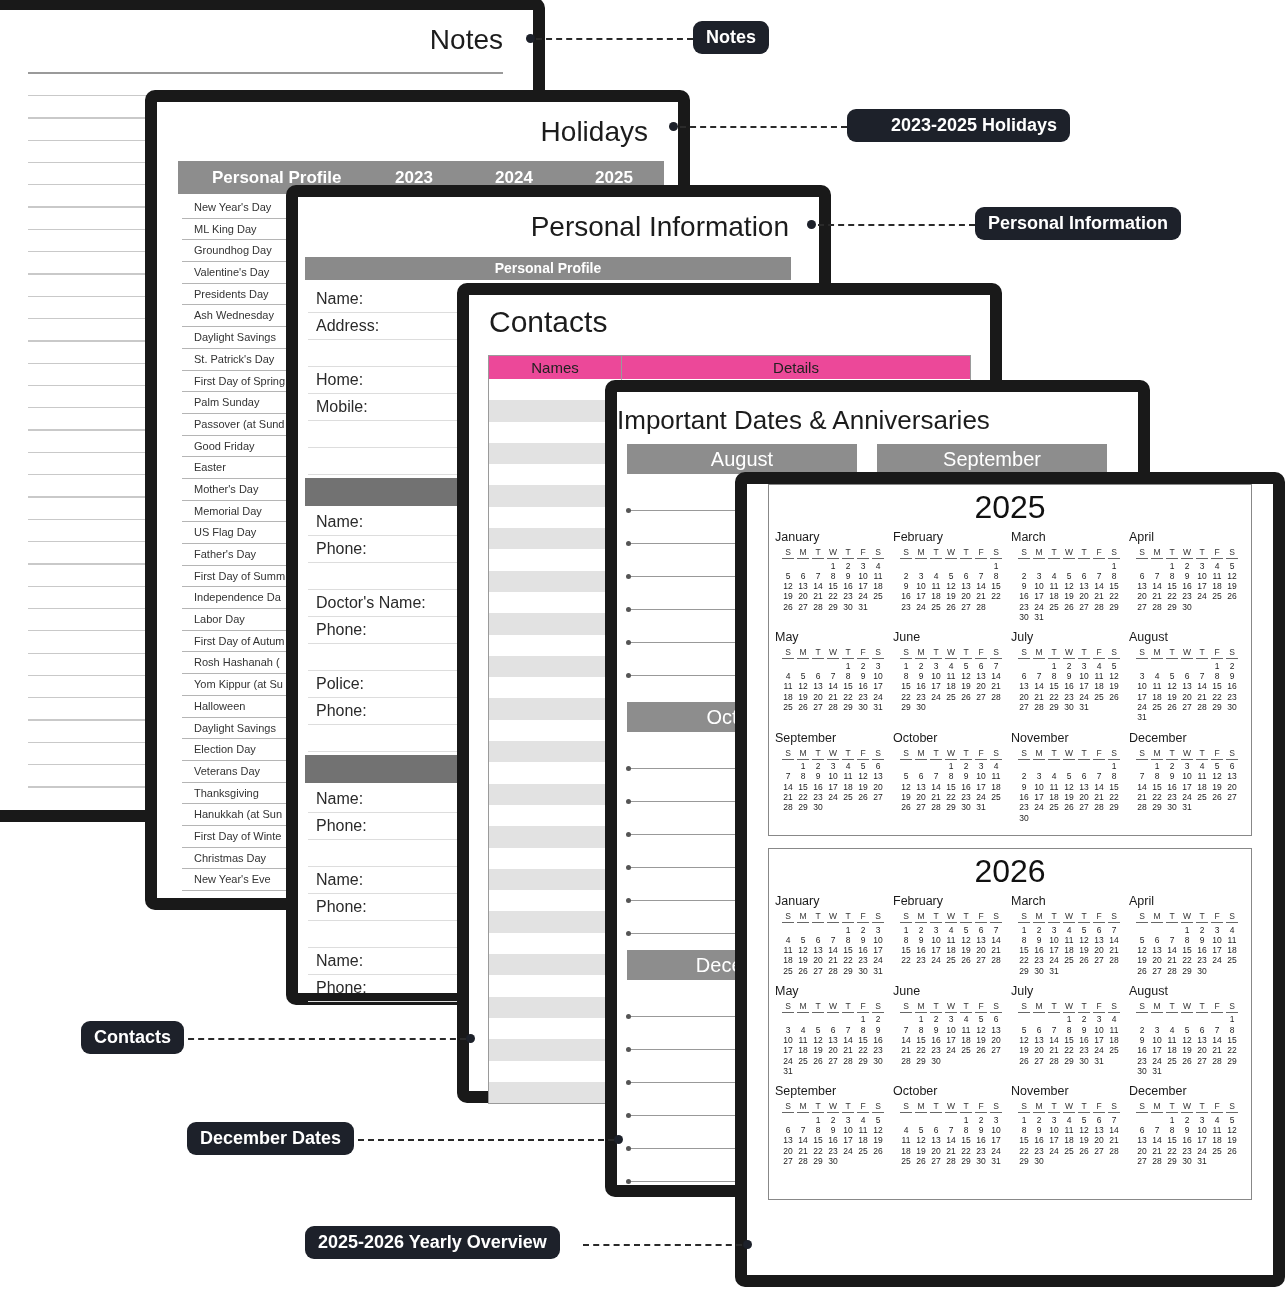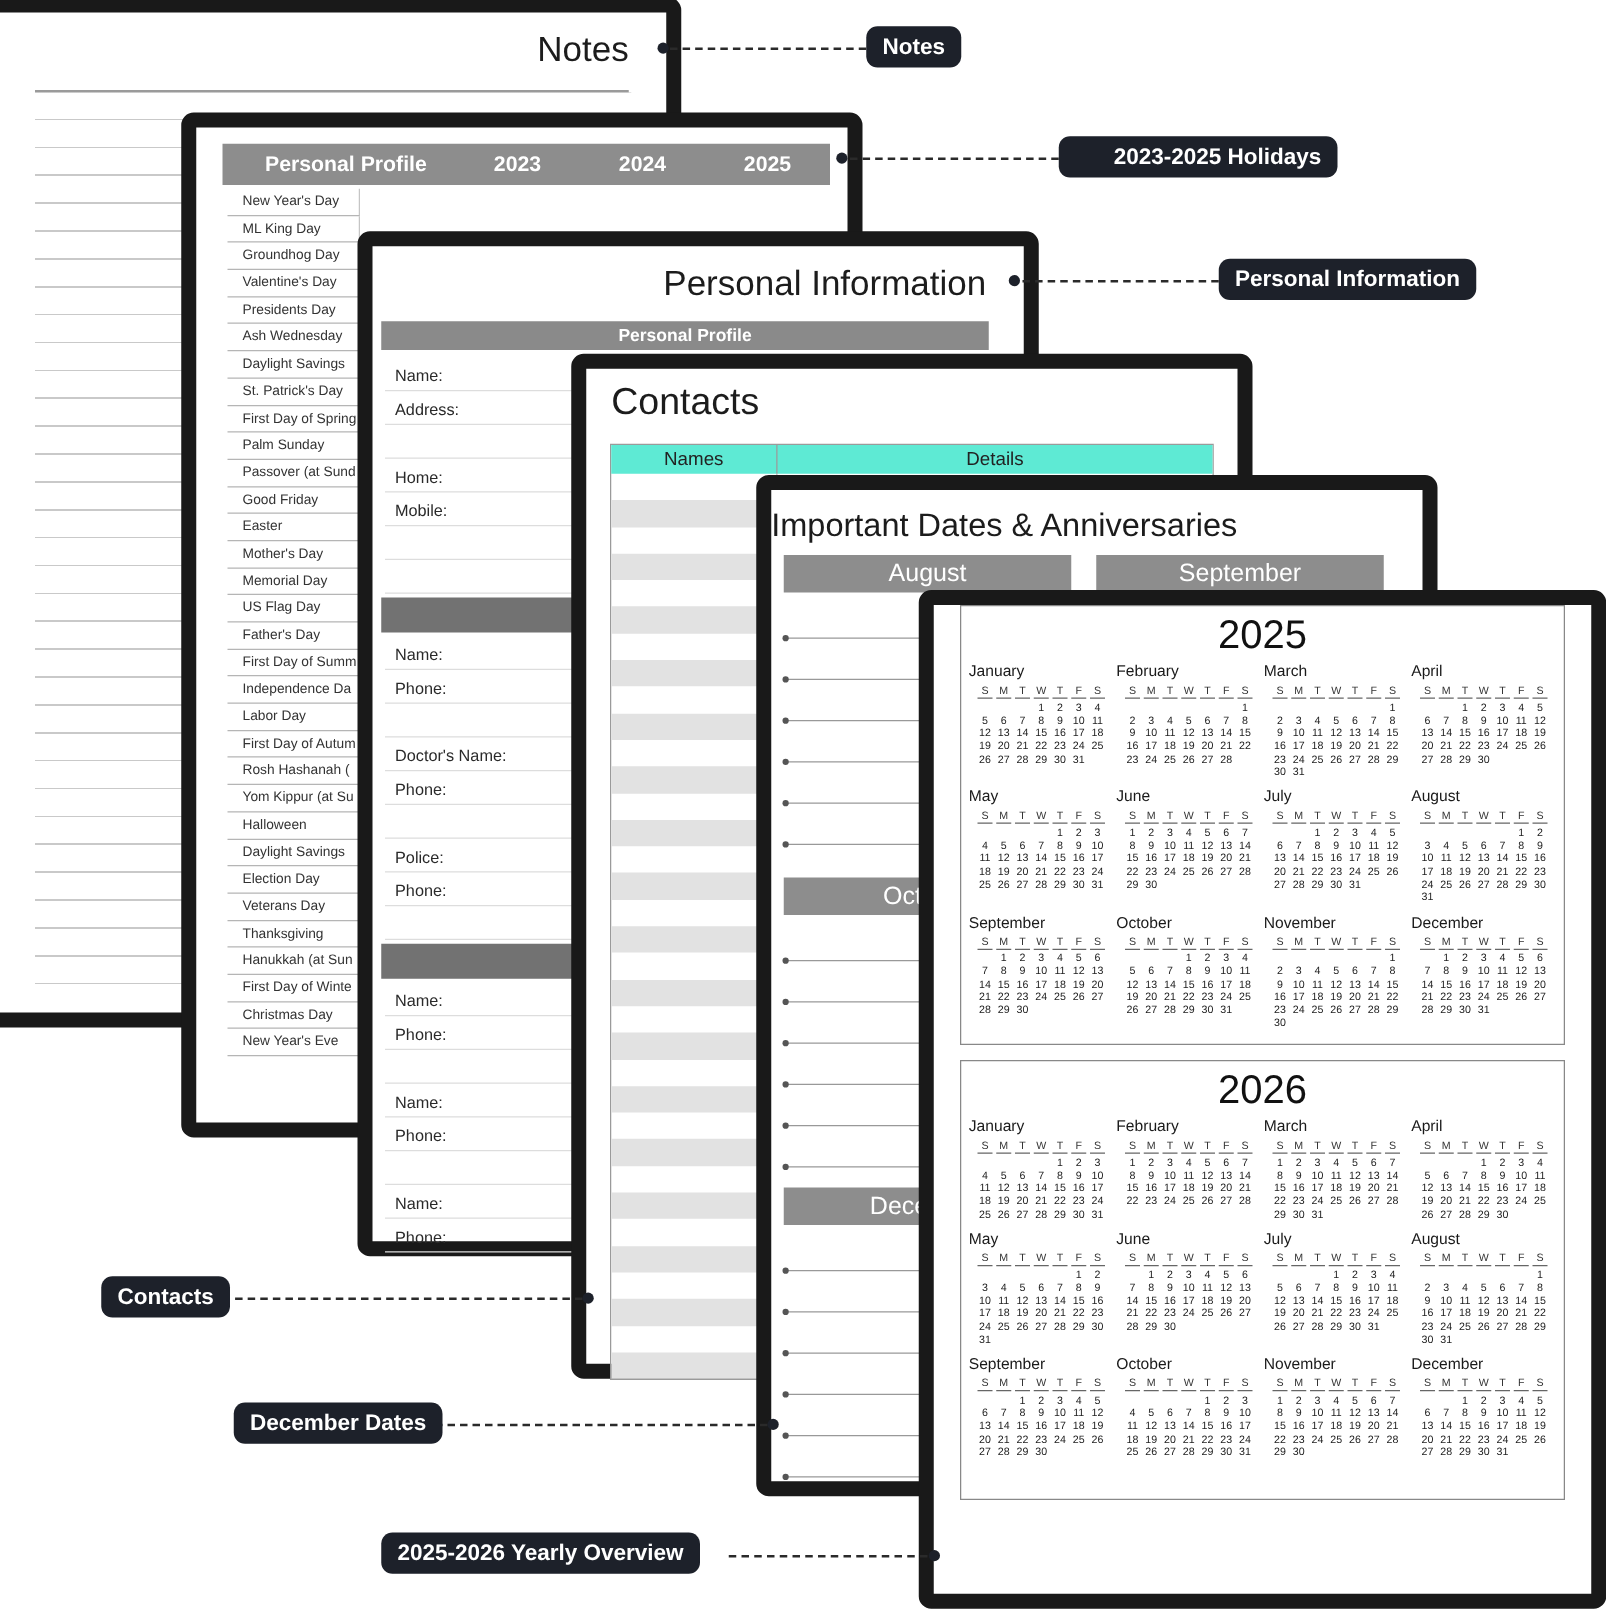--- a/index.html
+++ b/index.html
@@ -32,26 +32,26 @@
   .holiday-row{margin-left:25px;width:106px;height:21.7px;line-height:21.7px;font-size:11px;color:#333;
                padding-left:12px;border-bottom:1px solid #b5b5b5;border-right:1px solid #c5c5c5;
                white-space:nowrap;overflow:hidden;box-sizing:border-box;}
   #holiday-rows{margin-top:3px;}
 
   
   .pp-bar{margin:14px 0 0 7px;width:486px;height:23px;background:#8a8a8a;color:#fff;font-weight:bold;
           font-size:14px;text-align:center;line-height:23px;}
   #personal-rows{margin:6px 0 0 10px;width:482px;}
   .p-row{height:26px;border-bottom:1px solid #ddd;position:relative;}
-  .p-label{position:absolute;left:8px;bottom:4px;font-size:13px;color:#2a2a2a;}
+  .p-label{position:absolute;left:8px;bottom:4px;font-size:16px;color:#2a2a2a;}
   .p-divider{height:28px;background:#727272;margin:3px 0 3px -3px;width:486px;}
 
   
   #contacts-table{margin:16px 0 0 19px;width:483px;border:1px solid #9a9a9a;box-sizing:border-box;}
-  .c-head{display:flex;background:#5eead4;height:23px;line-height:23px;font-size:15px;color:#222;}
+  .c-head{display:flex;background:#ec4899;height:23px;line-height:23px;font-size:15px;color:#222;}
   .c-head .h-names {width:133px;text-align:center;border-right:1px solid #9a9a9a;box-sizing:border-box;}
   .c-head .h-details{flex:1;text-align:center;}
   .c-row{display:flex;height:21.3px;}
   .c-row.alt{background:#e2e2e2;}
   .c-name{width:133px;border-right:1px solid #bbb;box-sizing:border-box;}
   .c-detail{flex:1;}
 
   
   #date-sections{margin-left:10px;}
   .month-bars{display:flex;gap:20px;margin-top:8px;}
@@ -107,20 +107,21 @@
 
 <div id="canvas">
 
   <div class="page" id="page-notes">
     <div class="title-right">Notes</div>
     <div class="notes-rule"></div>
     <div class="notes-lines"></div>
   </div>
 
   <div class="page" id="page-holidays">
+    <div class="title-right">Holidays</div>
     <div class="hol-bar">
       <span class="lbl">Personal Profile</span>
       <span class="yr">2023</span>
       <span class="yr">2024</span>
       <span class="yr">2025</span>
     </div>
     <div id="holiday-rows">
         <div class="holiday-row">New Year's Day</div>
         <div class="holiday-row">ML King Day</div>
         <div class="holiday-row">Groundhog Day</div>

